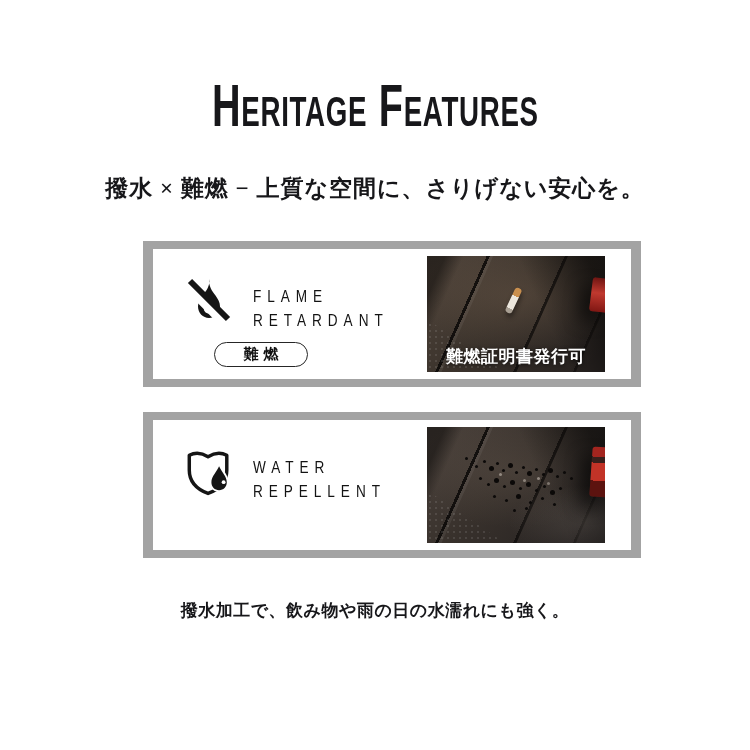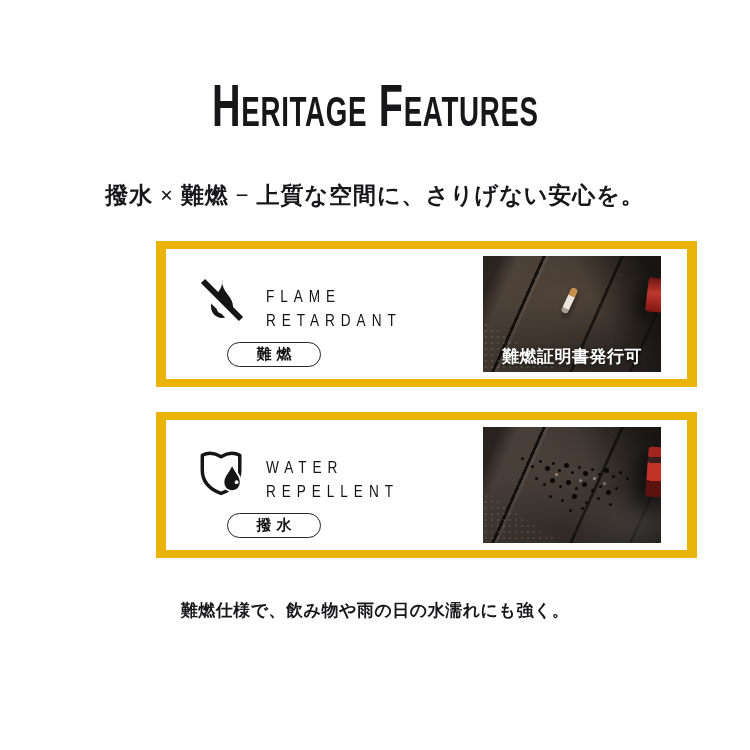--- a/index.html
+++ b/index.html
@@ -4,26 +4,26 @@
 <style>
   html,body{margin:0;padding:0;background:#fff;}
   .screen{position:relative;width:750px;height:750px;background:#ffffff;overflow:hidden;
           font-family:"Liberation Sans","DejaVu Sans",sans-serif;color:#1a1a1a;}
 
   
   .page-title{position:absolute;top:76px;left:0;width:750px;text-align:center;margin:0;line-height:1;}
   .page-title .t-inner{display:inline-block;transform:scaleX(.66);transform-origin:50% 50%;
           font-family:"Liberation Sans","DejaVu Sans",sans-serif;font-weight:700;
           font-variant:small-caps;font-size:60px;letter-spacing:1px;color:#17171a;white-space:nowrap;}
-  .subtitle{position:absolute;top:180px;left:0;width:750px;text-align:center;
+  .subtitle{position:absolute;top:173px;left:0;width:750px;text-align:center;
           font-family:"Liberation Serif","DejaVu Serif",serif;font-weight:700;
           font-size:23px;letter-spacing:1px;color:#17171a;white-space:nowrap;}
 
   
-  .card{position:absolute;left:156px;width:541px;height:146px;background:#eab308;}
+  .card{position:absolute;left:143px;width:498px;height:146px;background:#a3a3a3;}
   .card.c1{top:241px;}
   .card.c2{top:412px;}
   .card-inner{position:absolute;left:10px;right:10px;top:8px;bottom:8px;background:#ffffff;}
 
   .f-icon{position:absolute;display:block;}
   .c1 .f-icon{left:32px;top:27px;}
   .c2 .f-icon{left:28px;top:29px;}
 
   .f-label{position:absolute;left:100px;top:36px;font-size:16px;font-weight:400;color:#131313;
           letter-spacing:7px;line-height:24px;transform:scaleX(.85);transform-origin:left top;white-space:nowrap;}
@@ -126,25 +126,24 @@
         <svg viewBox="0 0 56 52" width="56" height="50" aria-hidden="true">
           <path d="M7.5 6.5 C13 3.8 20 3.8 27 8 C34 3.8 41 3.8 46.5 6.5 L46.5 22 C46.5 33.5 38.5 41.8 27 46.2 C15.5 41.8 7.5 33.5 7.5 22 Z" fill="none" stroke="#151515" stroke-width="3.6" stroke-linejoin="round"></path>
           <path d="M38.5 18 C36 24 30.5 28.5 30.5 34.5 C30.5 39.2 34 42.8 38.5 42.8 C43 42.8 46.5 39.2 46.5 34.5 C46.5 28.5 41 24 38.5 18 Z" fill="#151515" stroke="#ffffff" stroke-width="4" paint-order="stroke"></path>
           <circle cx="43.2" cy="34.5" r="2" fill="#ffffff"></circle>
         </svg>
       </span>
       <div class="f-label">
         <div>WATER</div>
         <div>REPELLENT</div>
       </div>
-      <div class="f-badge">撥水</div>
       <div class="photo p2">
         <div class="buckle"></div>
         <div class="droplets"></div>
       </div>
     </div>
   </section>
 
   <div class="desc">
-    <div>難燃仕様で、飲み物や雨の日の水濡れにも強く。</div>
+    <div>撥水加工で、飲み物や雨の日の水濡れにも強く。</div>
   </div>
 
 </div>
 
 </body></html>

